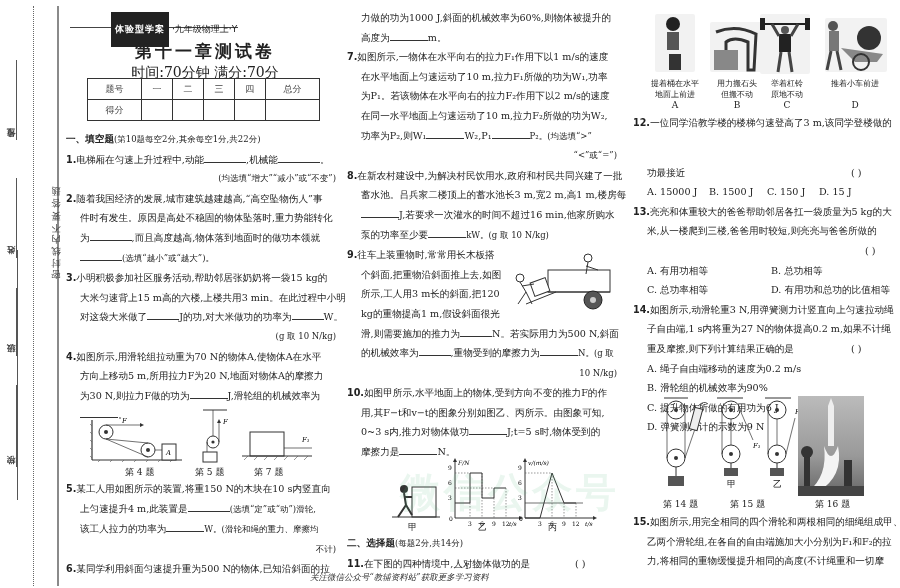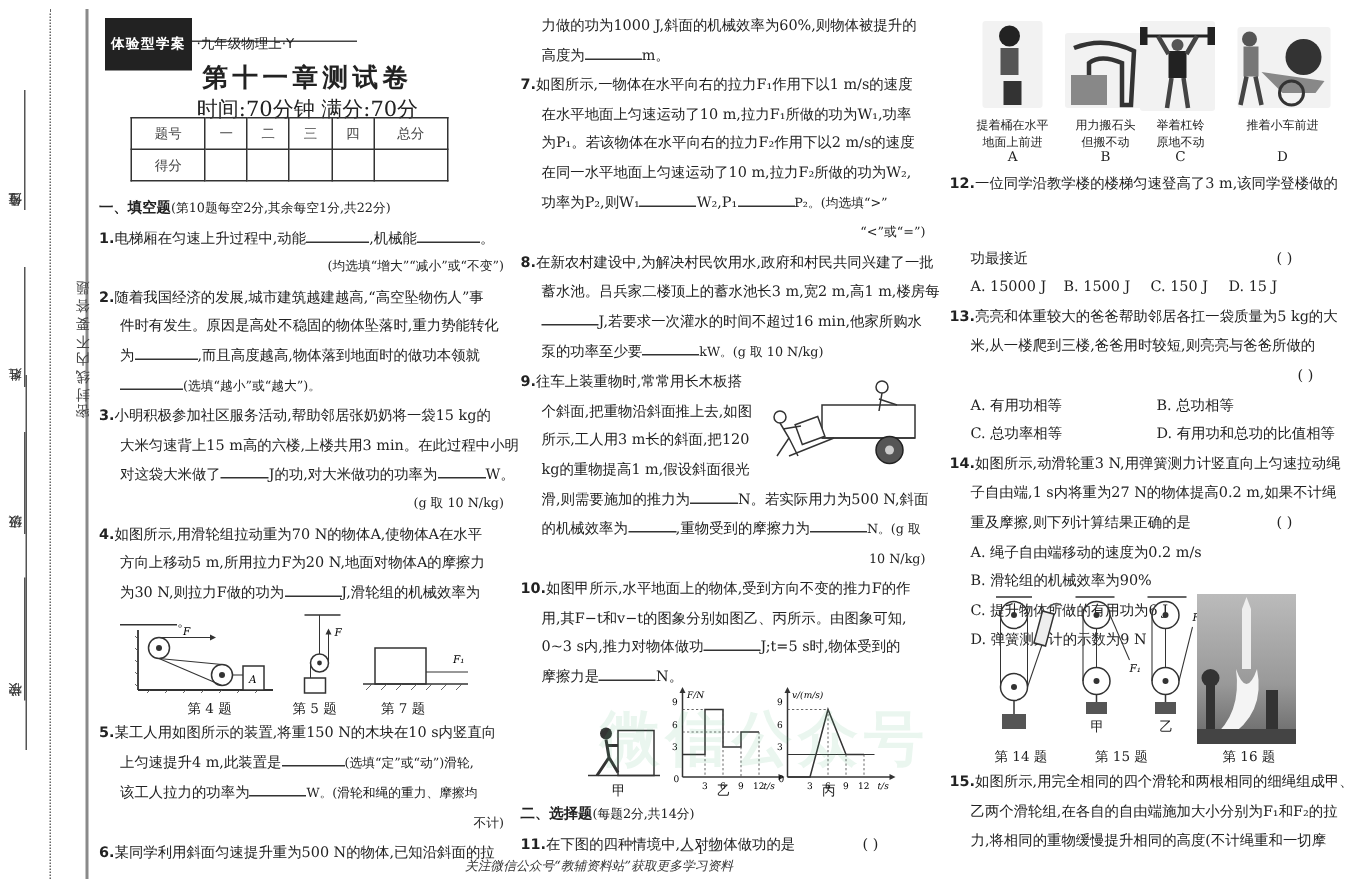--- a/index.html
+++ b/index.html
@@ -12,25 +12,25 @@
   .b40{width:42px}.b30{width:32px}.b36{width:38px}
   .sec{font-weight:bold;font-family:"DejaVu Sans","Liberation Sans",sans-serif;}
   .small{font-size:8.5px;text-align:right;}
   
   .vline{position:absolute;top:6px;width:0;border-left:2px solid #8a8a8a;}
   .dotted{position:absolute;left:33px;top:6px;height:580px;border-left:1px dotted #666;}
   .vlabel{position:absolute;writing-mode:vertical-rl;transform:rotate(180deg);font-size:9px;font-family:"DejaVu Sans",sans-serif;color:#333;}
   .seal{position:absolute;left:50px;writing-mode:vertical-rl;transform:rotate(180deg);font-size:9.5px;letter-spacing:12px;color:#444;}
   
   .hdrbar{left:70px;top:12px;width:168px;height:15px;border-bottom:1px solid #444;}
-  .hdrtag{display:inline-block;background:#222;color:#fff;font-size:9px;padding:11px 4px;font-family:"DejaVu Sans",sans-serif;font-weight:bold;letter-spacing:1px;}
+  .hdrtag{display:inline-block;background:#222;color:#fff;font-size:9px;padding:11px 4px;font-family:"DejaVu Sans",sans-serif;font-weight:bold;letter-spacing:1px;margin-left:41px;}
   .hdrtxt{font-size:9px;font-family:"DejaVu Sans",sans-serif;margin-left:3px;}
   .title{left:90px;top:40px;width:230px;text-align:center;font-size:17px;font-weight:bold;letter-spacing:3px;}
   .subtitle{left:90px;top:64px;width:230px;text-align:center;font-size:14px;}
-  table.score{position:absolute;left:87px;top:78px;width:212px;border-collapse:collapse;font-size:9px;padding-left:27px;}
+  table.score{position:absolute;left:87px;top:78px;width:233px;border-collapse:collapse;font-size:9px;padding-left:27px;}
   table.score td{border:1px solid #333;height:18px;text-align:center;color:#444;}
   table.score{border:1.5px solid #222;}
   
   svg{position:absolute;overflow:visible;}
   .cap{font-size:9px;position:absolute;}
   .pimg{position:absolute;background:#f2f2f2;border-radius:2px;}
   .watermark{position:absolute;left:400px;top:465px;font-size:40px;color:rgba(80,180,120,0.12);font-family:"DejaVu Sans",sans-serif;font-weight:bold;letter-spacing:4px;}
   .footer{position:absolute;left:310px;top:572px;font-size:8.5px;color:#333;font-style:italic;}
   .pageno{position:absolute;left:454px;top:562px;font-size:8px;}
   .opt{display:inline-block;}

